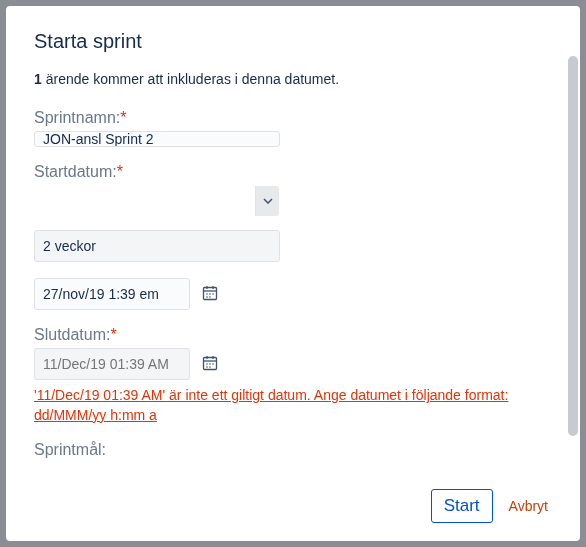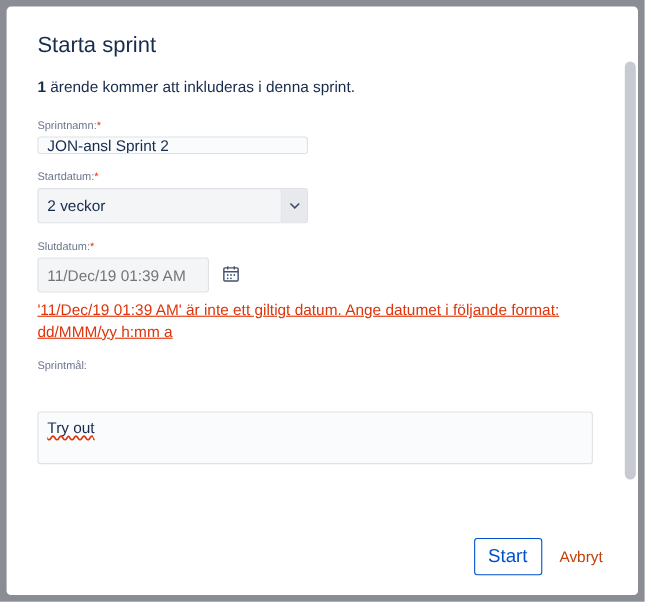--- a/index.html
+++ b/index.html
@@ -36,21 +36,21 @@
   margin-bottom: 18px;
 }
 .info-line {
   font-size: 14px;
   color: #172b4d;
   margin-bottom: 22px;
 }
 .info-line strong { font-weight: 700; }
 .field { margin-bottom: 16px; }
 .field-label {
-  font-size: 10px;
+  font-size: 16px;
   color: #6b778c;
   margin-bottom: 4px;
   display: block;
 }
 .req { color: #de350b; }
 .text-input {
   width: 246px;
   height: 16px;
   border: 1px solid #dfe1e6;
   background: #fafbfc;
@@ -68,20 +68,21 @@
   width: 246px;
   height: 32px;
   border: 1px solid #dfe1e6;
   background: #f4f5f7;
   border-radius: 3px;
   padding: 0 30px 0 8px;
   font-size: 14px;
   color: #172b4d;
   font-family: inherit;
   appearance: none;
+  margin-top: 45px;
   -webkit-appearance: none;
 }
 .select-chevron {
   position: absolute;
   right: 1px;
   top: 1px;
   width: 24px;
   height: 30px;
   background: #e8e9ec;
   border-left: 1px solid #dfe1e6;
@@ -195,21 +196,21 @@
 <body>
 
 <div class="modal">
 
   <div class="modal-body">
 
     <h2 class="modal-title">Starta sprint</h2>
 
     <p class="info-line">
       <strong>1</strong>
-      <span>ärende kommer att inkluderas i denna sprint.</span>
+      <span>ärende kommer att inkluderas i denna datumet.</span>
     </p>
 
     <div class="field">
       <label class="field-label">
         <span>Sprintnamn:</span><span class="req">*</span>
       </label>
       <input class="text-input" type="text" value="JON-ansl Sprint 2" style="">
     </div>
 
     <div class="field">
@@ -222,20 +223,38 @@
         </select>
         <span class="select-chevron">
           <svg width="10" height="6" viewBox="0 0 10 6">
               <path d="M1 1l4 4 4-4" stroke="#42526e" stroke-width="1.5" fill="none"></path>
             </svg>
         </span>
       </div>
     </div>
 
     <div class="field">
+      <div class="date-row">
+        <input class="date-input" type="text" value="27/nov/19 1:39 em" style="">
+        <button class="cal-btn">
+          <span>
+            <svg width="16" height="16" viewBox="0 0 16 16">
+                <rect x="1.5" y="2.5" width="13" height="12" rx="1" stroke="#42526e" fill="none" stroke-width="1.3"></rect>
+                <line x1="1.5" y1="6" x2="14.5" y2="6" stroke="#42526e" stroke-width="1.3"></line>
+                <line x1="5" y1="1" x2="5" y2="4" stroke="#42526e" stroke-width="1.3"></line>
+                <line x1="11" y1="1" x2="11" y2="4" stroke="#42526e" stroke-width="1.3"></line>
+                <circle cx="5" cy="9" r="0.8" fill="#42526e"></circle>
+                <circle cx="8" cy="9" r="0.8" fill="#42526e"></circle>
+                <circle cx="11" cy="9" r="0.8" fill="#42526e"></circle>
+                <circle cx="5" cy="12" r="0.8" fill="#42526e"></circle>
+                <circle cx="8" cy="12" r="0.8" fill="#42526e"></circle>
+              </svg>
+          </span>
+        </button>
+      </div>
     </div>
 
     <div class="field">
       <label class="field-label">
         <span>Slutdatum:</span><span class="req">*</span>
       </label>
       <div class="date-row">
         <input class="date-input disabled" type="text" placeholder="11/Dec/19 01:39 AM" style="">
         <button class="cal-btn">
           <span>

